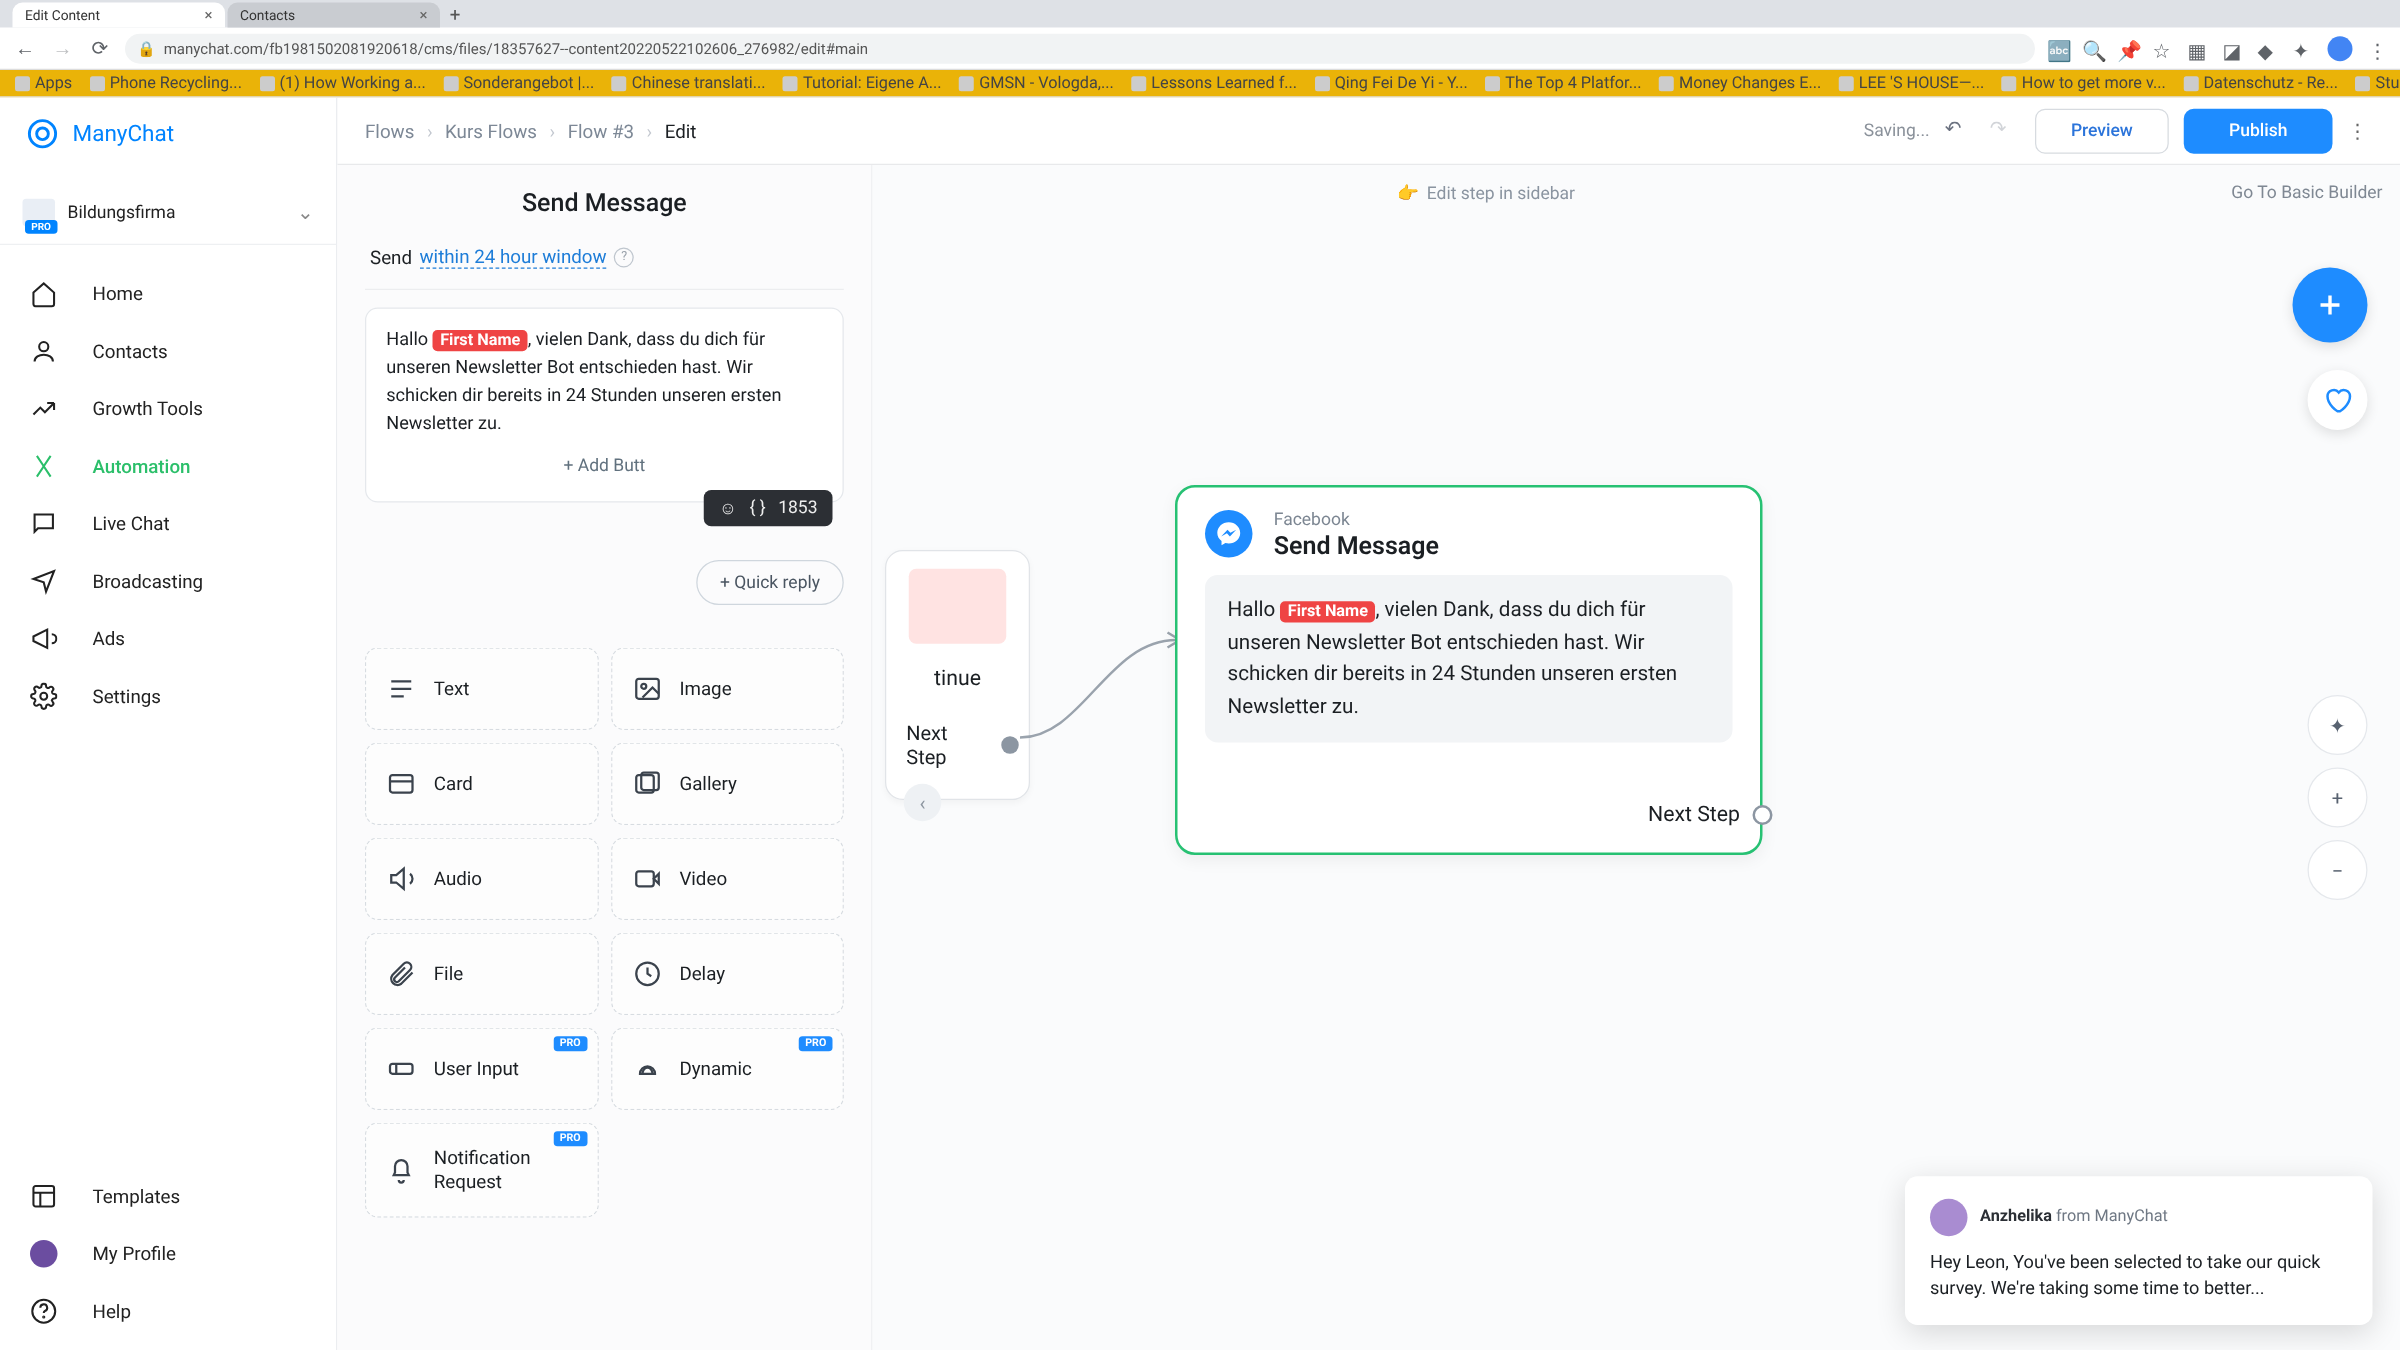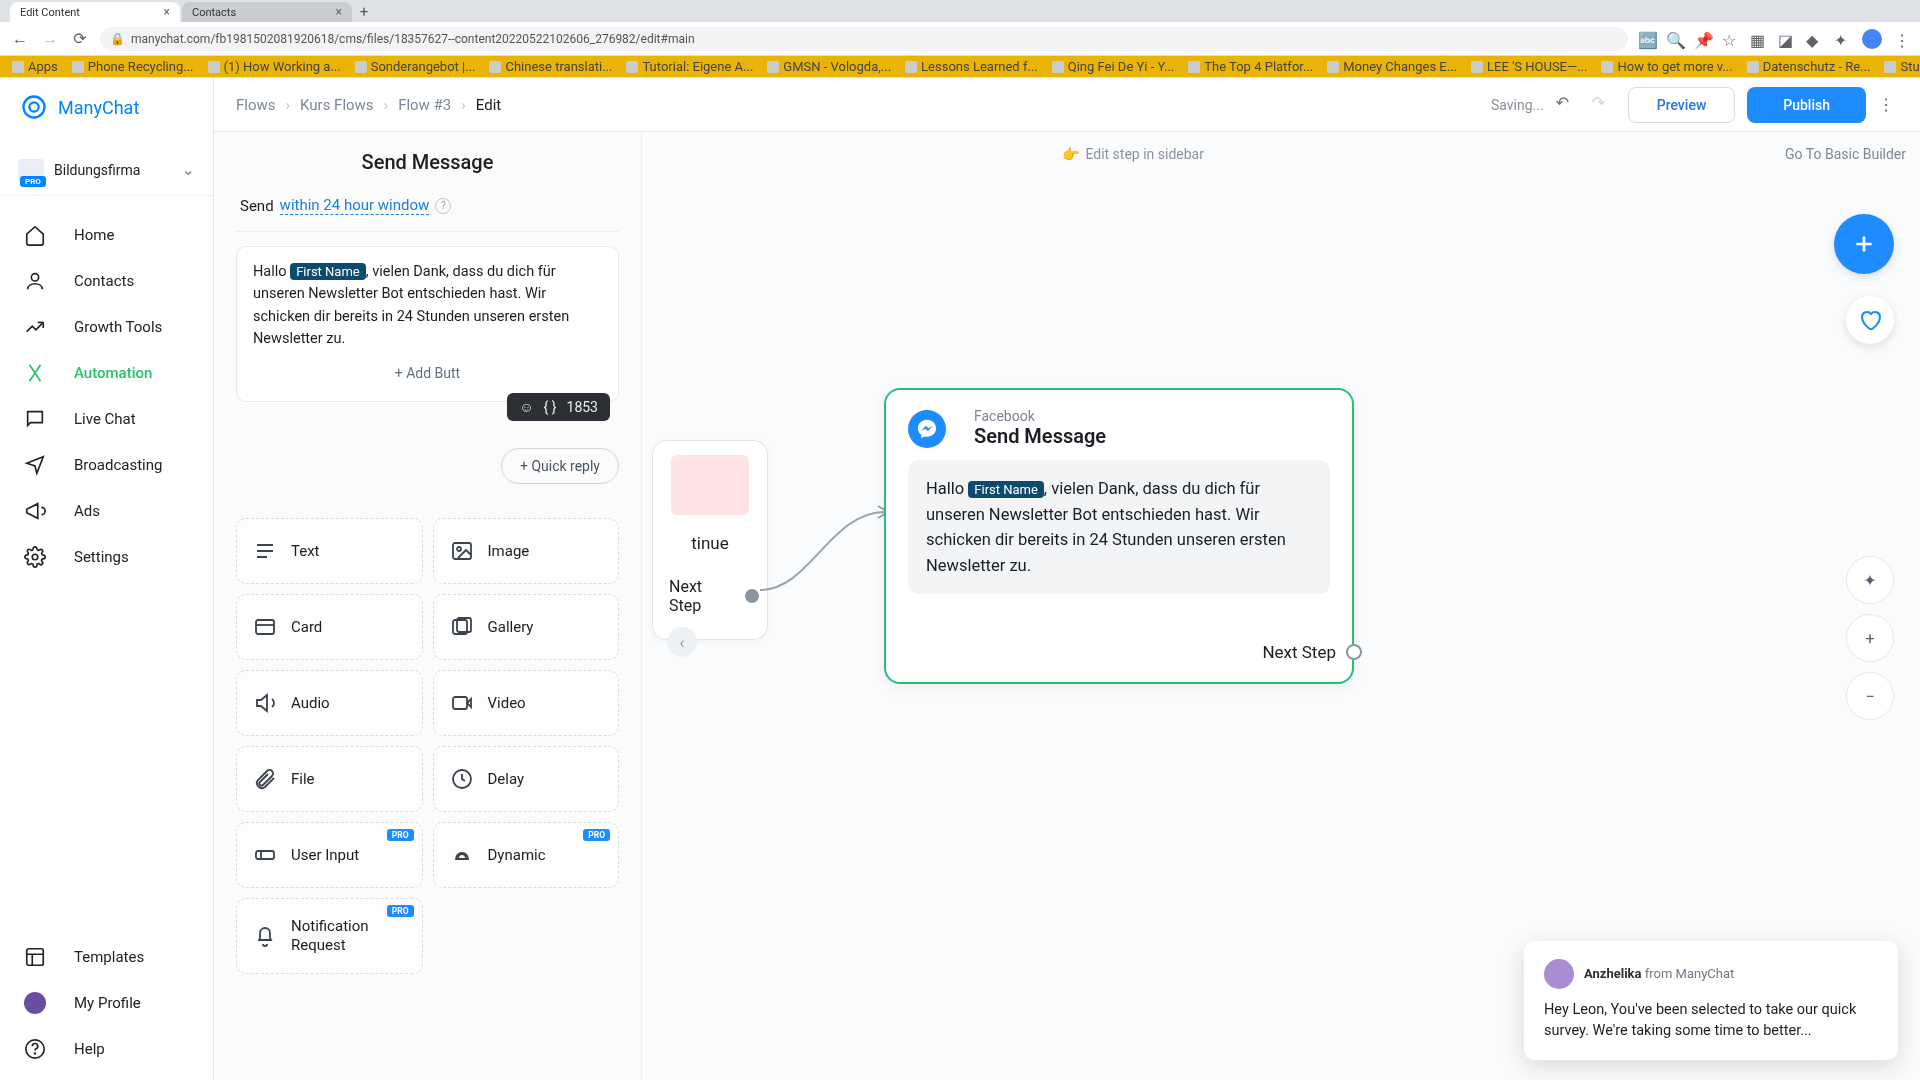--- a/index.html
+++ b/index.html
@@ -17,21 +17,21 @@
 .addr-bar { flex: 1; background: #f1f3f4; border-radius: 14px; height: 24px; display: flex; align-items: center; padding: 0 10px; font-size: 12px; color: #555; }
 .addr-right { display: flex; gap: 12px; align-items: center; }
 .addr-icon { width: 16px; height: 16px; color: #5f6368; }
 .avatar-sm { width: 20px; height: 20px; border-radius: 50%; background: #4285f4; }
 .bookmarks { height: 22px; background: #eab308; display: flex; align-items: center; padding: 0 12px; gap: 14px; font-size: 13px; color: #444; border-bottom: 1px solid #e0e0e0; overflow: hidden; }
 .bk { display: flex; align-items: center; gap: 4px; white-space: nowrap; }
 .bk-ico { width: 12px; height: 12px; background: #ccc; border-radius: 2px; }
 
 
 .app { display: flex; height: calc(1080px - 78px); }
-.sidebar { width: 214px; border-right: 1px solid #e5e7eb; display: flex; flex-direction: column; background: #fff; }
+.sidebar { width: 270px; border-right: 1px solid #e5e7eb; display: flex; flex-direction: column; background: #fff; }
 .logo-row { height: 58px; display: flex; align-items: center; padding: 0 20px; gap: 10px; }
 .logo-svg { width: 28px; height: 28px; }
 .logo-txt { font-size: 18px; color: #0084ff; font-weight: 400; }
 .workspace { height: 52px; margin: 8px 0 10px 0; display: flex; align-items: center; padding: 0 18px; gap: 10px; border-bottom: 1px solid #eef0f2; }
 .ws-ico { width: 26px; height: 22px; background: #e9eef5; border-radius: 3px; }
 .pro-badge { background: #0084ff; color: #fff; font-size: 8px; padding: 1px 5px; border-radius: 3px; font-weight: 700; }
 .ws-name { font-size: 14px; color: #222; flex:1; }
 .ws-chev { color: #888; }
 .nav-list { padding: 6px 0; }
 .nav-item { display: flex; align-items: center; gap: 28px; padding: 12px 24px; font-size: 15px; color: #222; cursor: pointer; }
@@ -56,21 +56,21 @@
 
 
 .content { flex: 1; display: flex; position: relative; }
 .editor-panel { width: 428px; background: #fbfbfc; border-right: 1px solid #edeef0; padding: 18px 22px; display: flex; flex-direction: column; gap: 14px; position: relative; }
 .panel-title { font-size: 20px; font-weight: 500; text-align: center; color: #1b1f23; margin-bottom: 4px; }
 .send-row { font-size: 15px; color: #1b1f23; display: flex; align-items: center; gap: 6px; padding: 4px 4px 16px 4px; border-bottom: 1px solid #ecedef; }
 .send-link { color: #1e7dd8; border-bottom: 1px dashed #1e7dd8; }
 .help-ico { width: 16px; height: 16px; border: 1px solid #bfc6ce; border-radius: 50%; color: #9aa2ab; font-size: 10px; display: inline-flex; align-items: center; justify-content: center; }
 .msg-card { background: #fff; border: 1px solid #e5e8ec; border-radius: 10px; padding: 14px 16px 20px 16px; position: relative; }
 .msg-txt { font-size: 14.5px; line-height: 1.55; color: #1b1f23; }
-.var-pill { background: #0c4a6e; color: #fff; padding: 1px 6px; border-radius: 4px; font-size: 13px; }
+.var-pill { background: #ef4444; color: #fff; padding: 1px 6px; border-radius: 4px; font-size: 13px; font-weight: bold; }
 .msg-toolbar { position: absolute; right: 8px; bottom: -20px; background: #2c2f34; color: #eee; border-radius: 6px; display: flex; align-items: center; gap: 10px; padding: 6px 12px; font-size: 14px; }
 .add-btn-row { text-align: center; margin-top: 14px; font-size: 14px; color: #61717e; }
 .quick-reply { margin: 32px 0 8px auto; border: 1px solid #cfd6dd; border-radius: 22px; padding: 9px 18px; font-size: 14px; color: #4a5561; width: fit-content; }
 .block-grid { display: grid; grid-template-columns: 1fr 1fr; gap: 10px; margin-top: 12px; }
 .block { border: 1.5px dashed #d7dce1; border-radius: 10px; height: 66px; display: flex; align-items: center; gap: 14px; padding: 0 16px; font-size: 15px; color: #1b1f23; position: relative; background: #fdfdfd; }
 .block.full { grid-column: span 1; }
 .block svg { width: 24px; height: 24px; color: #3b434d; flex-shrink: 0; }
 .pro-chip { position: absolute; top: 6px; right: 8px; background: #1e8cff; color: #fff; font-size: 8.5px; padding: 1px 5px; border-radius: 3px; font-weight: 700; }
 
 
@@ -78,21 +78,21 @@
 .edit-sidebar-link { position: absolute; top: 14px; left: 420px; color: #8a94a0; font-size: 14px; display: flex; align-items: center; gap: 6px; }
 .goto-basic { position: absolute; top: 14px; right: 14px; color: #7f8893; font-size: 14px; }
 .prev-node { position: absolute; left: 10px; top: 308px; width: 116px; height: 200px; background: #fff; border: 1px solid #e1e4e8; border-radius: 14px; box-shadow: 0 2px 6px rgba(0,0,0,.04); }
 .prev-node .red-box { margin: 14px 18px 10px 18px; height: 60px; background: #ffe3e2; border-radius: 6px; }
 .prev-node .tinue { text-align: center; font-size: 17px; color: #1b1f23; padding: 8px 0 24px 0; }
 .prev-node .nxt { display: flex; align-items: center; justify-content: flex-end; gap: 8px; padding: 0 8px 14px 16px; font-size: 16px; color: #1b1f23; }
 .prev-node .dot { width: 14px; height: 14px; border-radius: 50%; background: #8c96a2; }
 .prev-chev { position: absolute; left: 14px; bottom: -18px; width: 30px; height: 30px; background: #eef1f4; border-radius: 50%; display: flex; align-items: center; justify-content: center; color: #8d96a0; }
 .curve { position: absolute; left: 118px; top: 350px; width: 130px; height: 130px; }
 .main-node { position: absolute; left: 242px; top: 256px; width: 470px; background: #fff; border: 2.5px solid #27c173; border-radius: 16px; box-shadow: 0 4px 14px rgba(0,0,0,.06); padding: 18px 22px 20px 22px; }
-.node-hdr { display: flex; align-items: flex-end; gap: 28px; margin-bottom: 12px; }
+.node-hdr { display: flex; align-items: flex-start; gap: 17px; margin-bottom: 12px; }
 .fb-ico { width: 38px; height: 38px; border-radius: 50%; background: #1e8cff; display: flex; align-items: center; justify-content: center; }
 .node-hdr-txt .plat { font-size: 14px; color: #7c8692; }
 .node-hdr-txt .act { font-size: 20px; font-weight: 600; color: #1b1f23; }
 .node-msg { background: #f2f4f6; border-radius: 10px; padding: 16px 18px; font-size: 16.5px; line-height: 1.55; color: #1b1f23; }
 .node-next { text-align: right; margin-top: 48px; font-size: 17px; color: #1b1f23; display: flex; align-items: center; justify-content: flex-end; gap: 10px; }
 .node-next .ring { width: 16px; height: 16px; border: 2px solid #8c96a2; border-radius: 50%; background: #fff; margin-right: -32px; }
 
 
 .fab { position: absolute; right: 26px; width: 48px; height: 48px; border-radius: 50%; display: flex; align-items: center; justify-content: center; box-shadow: 0 3px 10px rgba(0,0,0,.12); }
 .fab.plus { top: 82px; background: #1e8cff; color: #fff; width: 60px; height: 60px; }

